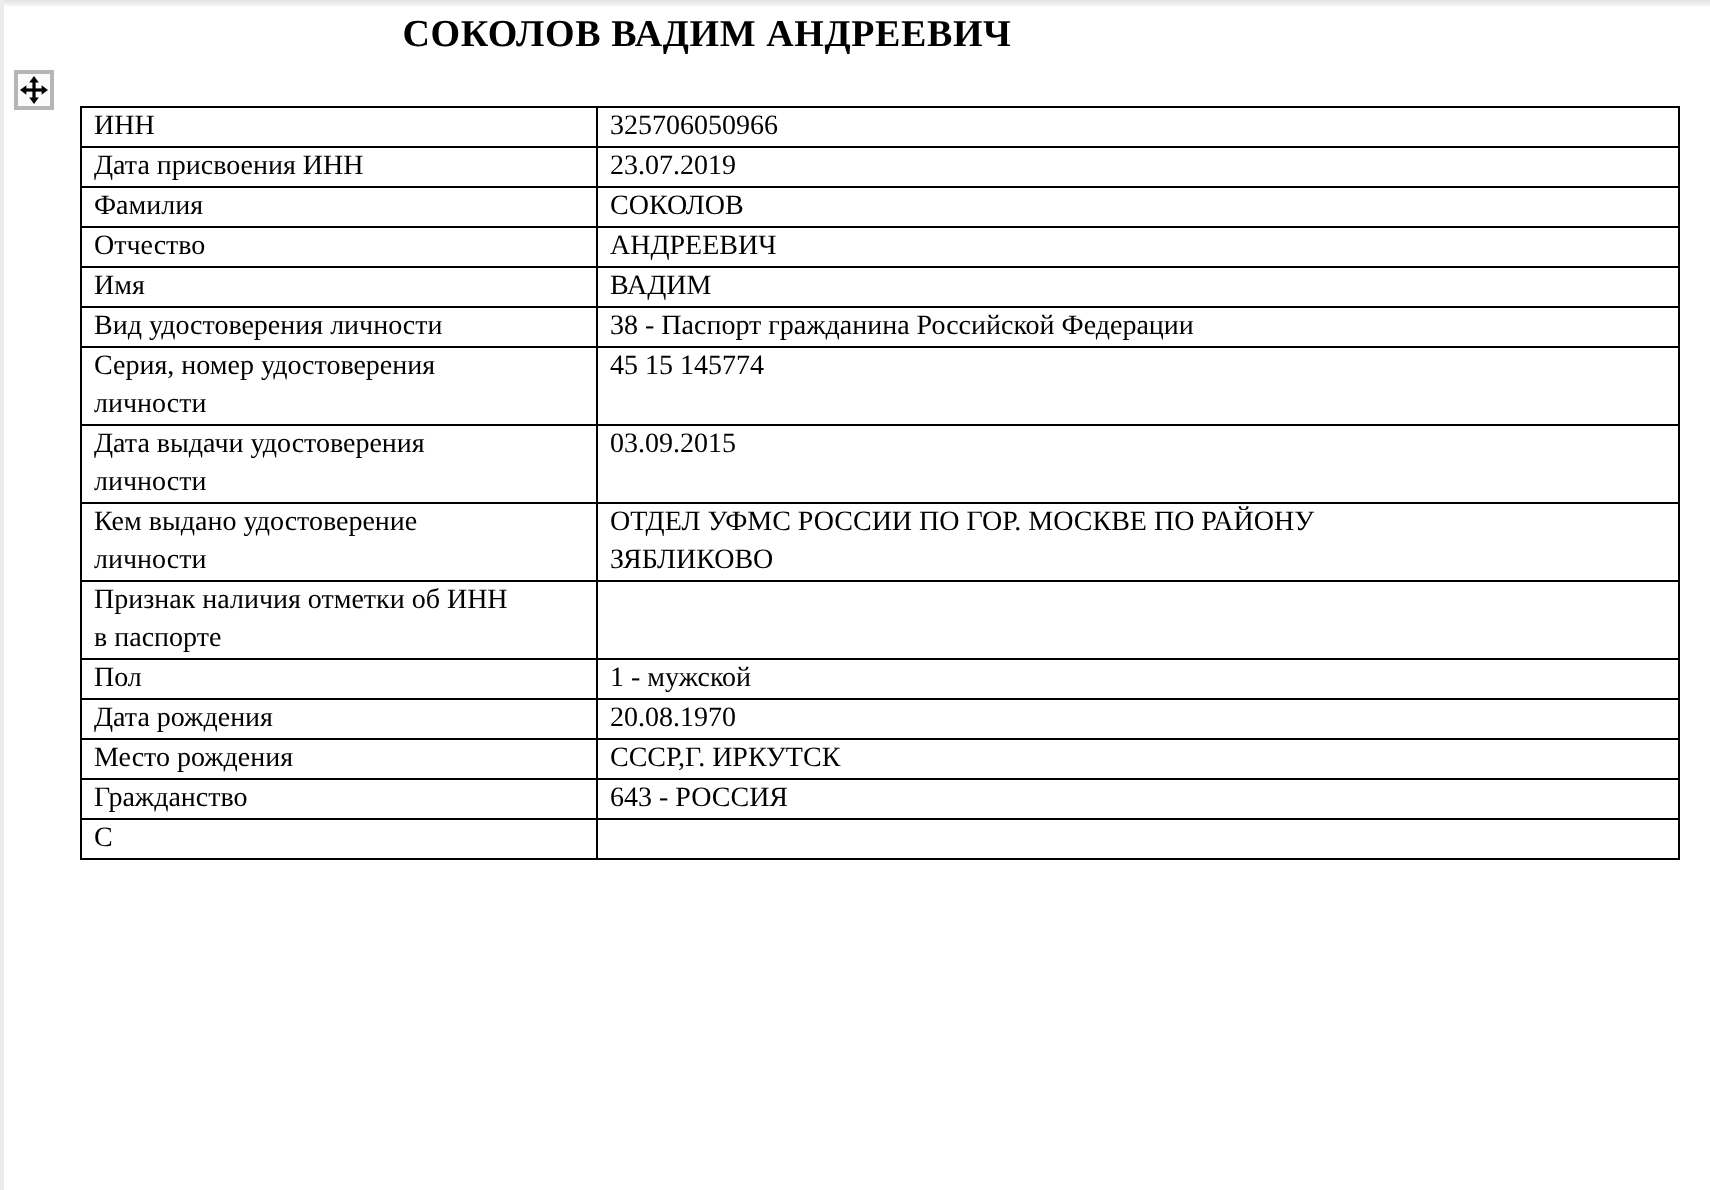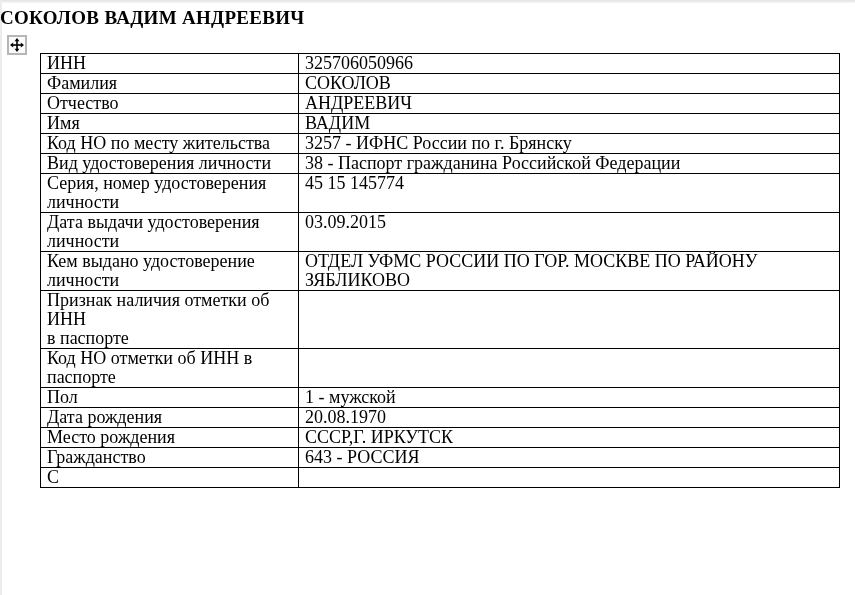--- a/index.html
+++ b/index.html
@@ -18,21 +18,21 @@
   }
   .page-edge-left {
     position: absolute; top: 0; left: 0;
     width: 2px; height: 595px;
     background: #ececec;
   }
   .doc-title {
     position: absolute;
     top: 7px; left: 0;
     width: 707px;
-    text-align: left;
+    text-align: center;
     font-size: 19px;
     font-weight: bold;
     letter-spacing: 0.3px;
   }
   .move-handle {
     position: absolute;
     left: 7px; top: 35px;
     width: 20px; height: 20px;
     background: #fbfbfb;
     border: 2px solid #b6b6b6;
@@ -45,21 +45,21 @@
   table.data-table {
     position: absolute;
     left: 40px; top: 53px;
     width: 799px;
     border-collapse: collapse;
     table-layout: fixed;
   }
   table.data-table td {
     border: 1px solid #000;
     vertical-align: top;
-    font-size: 18px;
+    font-size: 14px;
     line-height: 19px;
     padding: 0 6px;
     white-space: pre-line;
     overflow: hidden;
   }
   col.col-label { width: 258px; }
   col.col-value { width: 541px; }
 </style>
 </head>
 <body>
@@ -88,40 +88,40 @@
   <colgroup>
     <col class="col-label">
     <col class="col-value">
   </colgroup>
   <tbody id="rows">
   <tr>
     <td>ИНН</td>
     <td>325706050966</td>
   </tr>
 
+  <tr>
+    <td>Дата присвоения ИНН</td>
+    <td>23.07.2019</td>
+  </tr>
 
   <tr>
     <td>Фамилия</td>
     <td>СОКОЛОВ</td>
   </tr>
 
   <tr>
     <td>Отчество</td>
     <td>АНДРЕЕВИЧ</td>
   </tr>
 
   <tr>
     <td>Имя</td>
     <td>ВАДИМ</td>
   </tr>
 
-  <tr>
-    <td>Код НО по месту жительства</td>
-    <td>3257 - ИФНС России по г. Брянску</td>
-  </tr>
 
 
 
   <tr>
     <td>Вид удостоверения личности</td>
     <td>38 - Паспорт гражданина Российской Федерации</td>
   </tr>
 
   <tr>
     <td>Серия, номер удостоверения
@@ -143,25 +143,20 @@
   </tr>
 
 
 
   <tr>
     <td>Признак наличия отметки об ИНН
 в паспорте</td>
     <td></td>
   </tr>
 
-  <tr>
-    <td>Код НО отметки об ИНН в
-паспорте</td>
-    <td></td>
-  </tr>
 
 
   <tr>
     <td>Пол</td>
     <td>1 - мужской</td>
   </tr>
 
   <tr>
     <td>Дата рождения</td>
     <td>20.08.1970</td>

